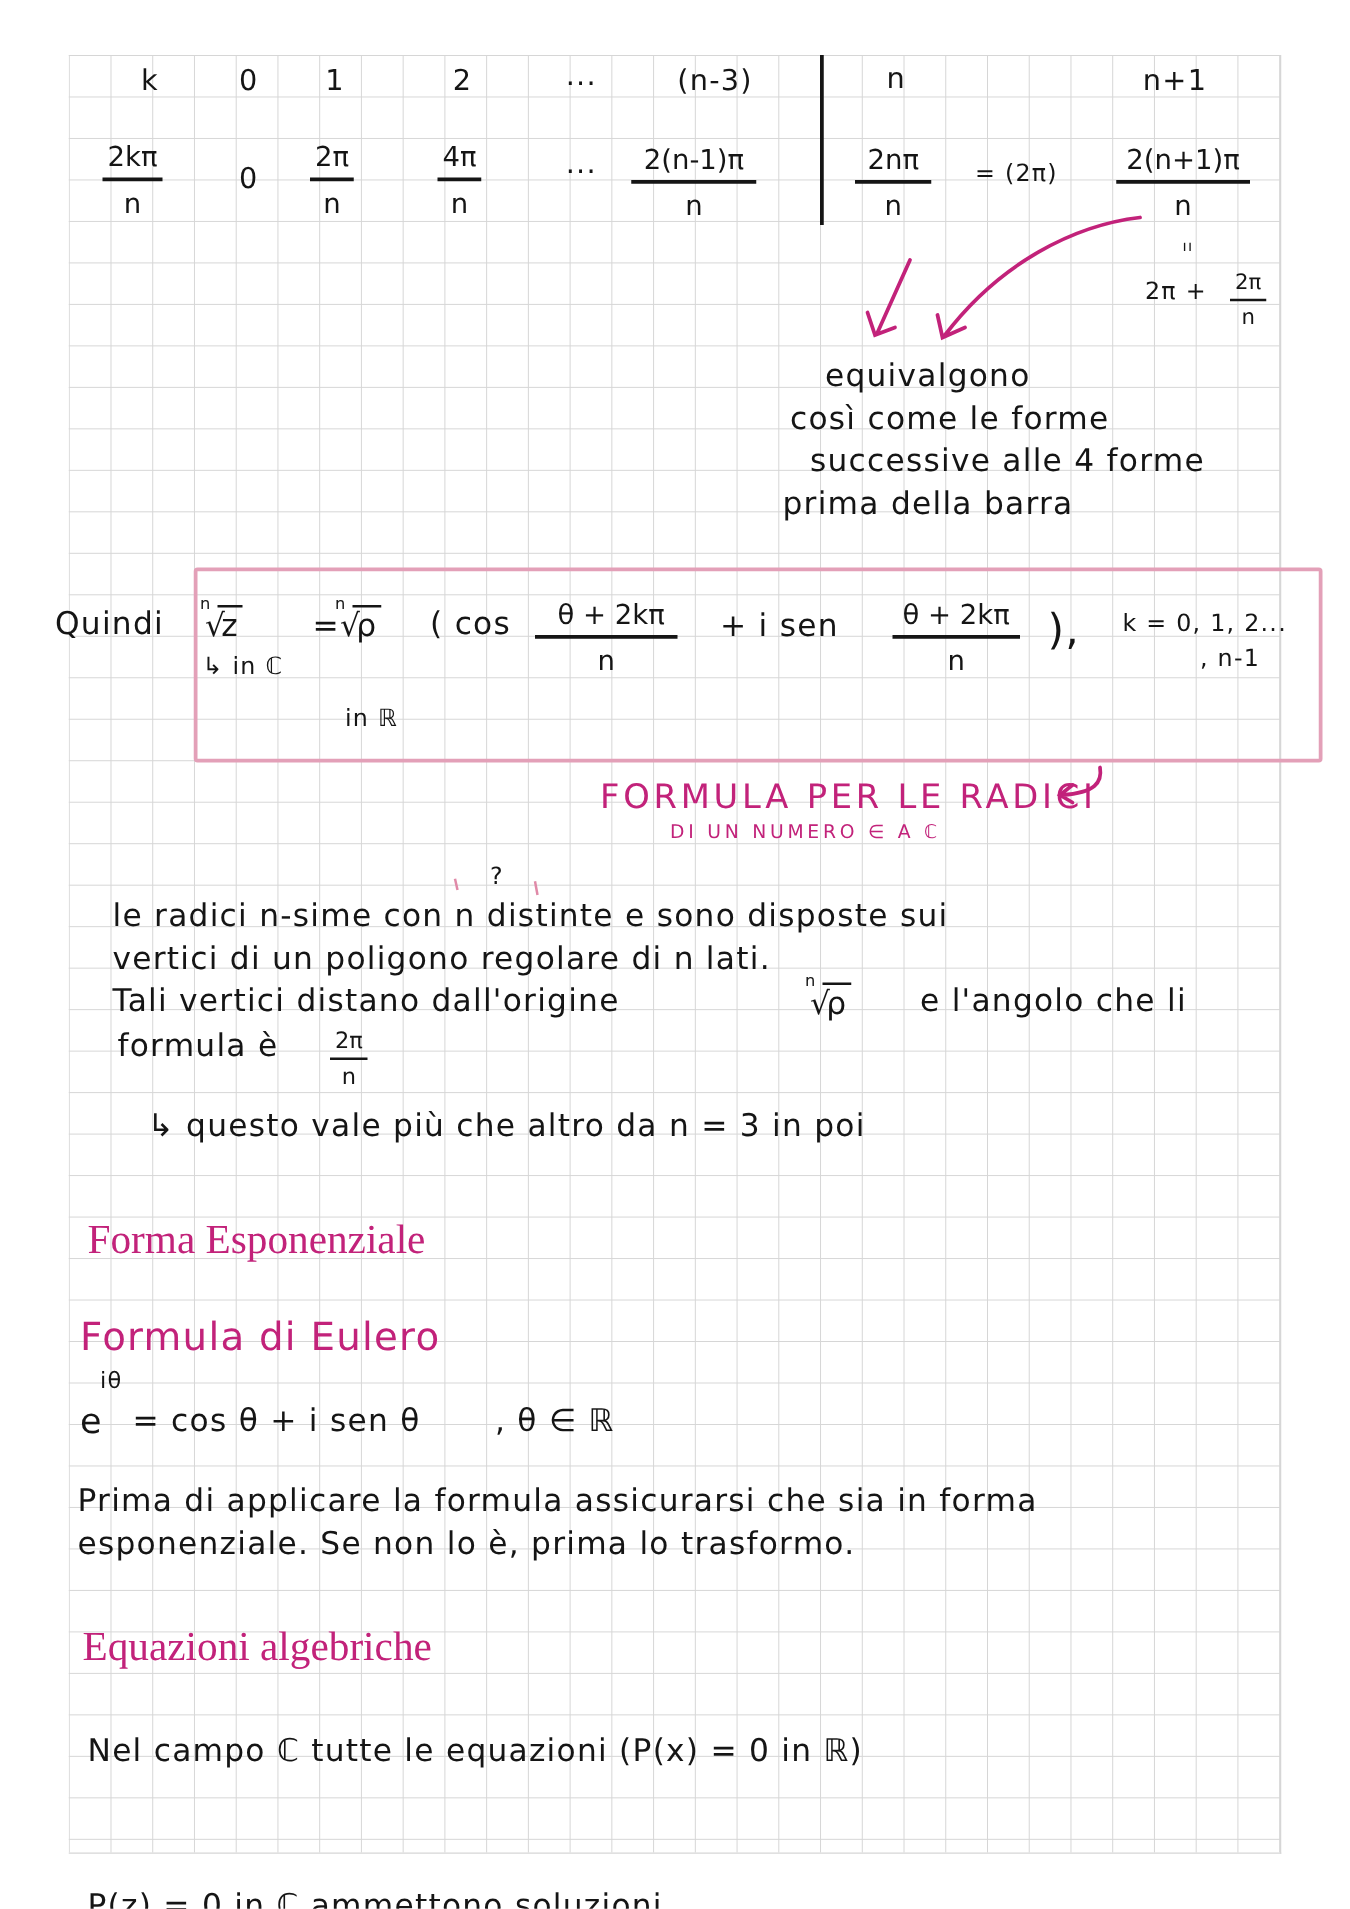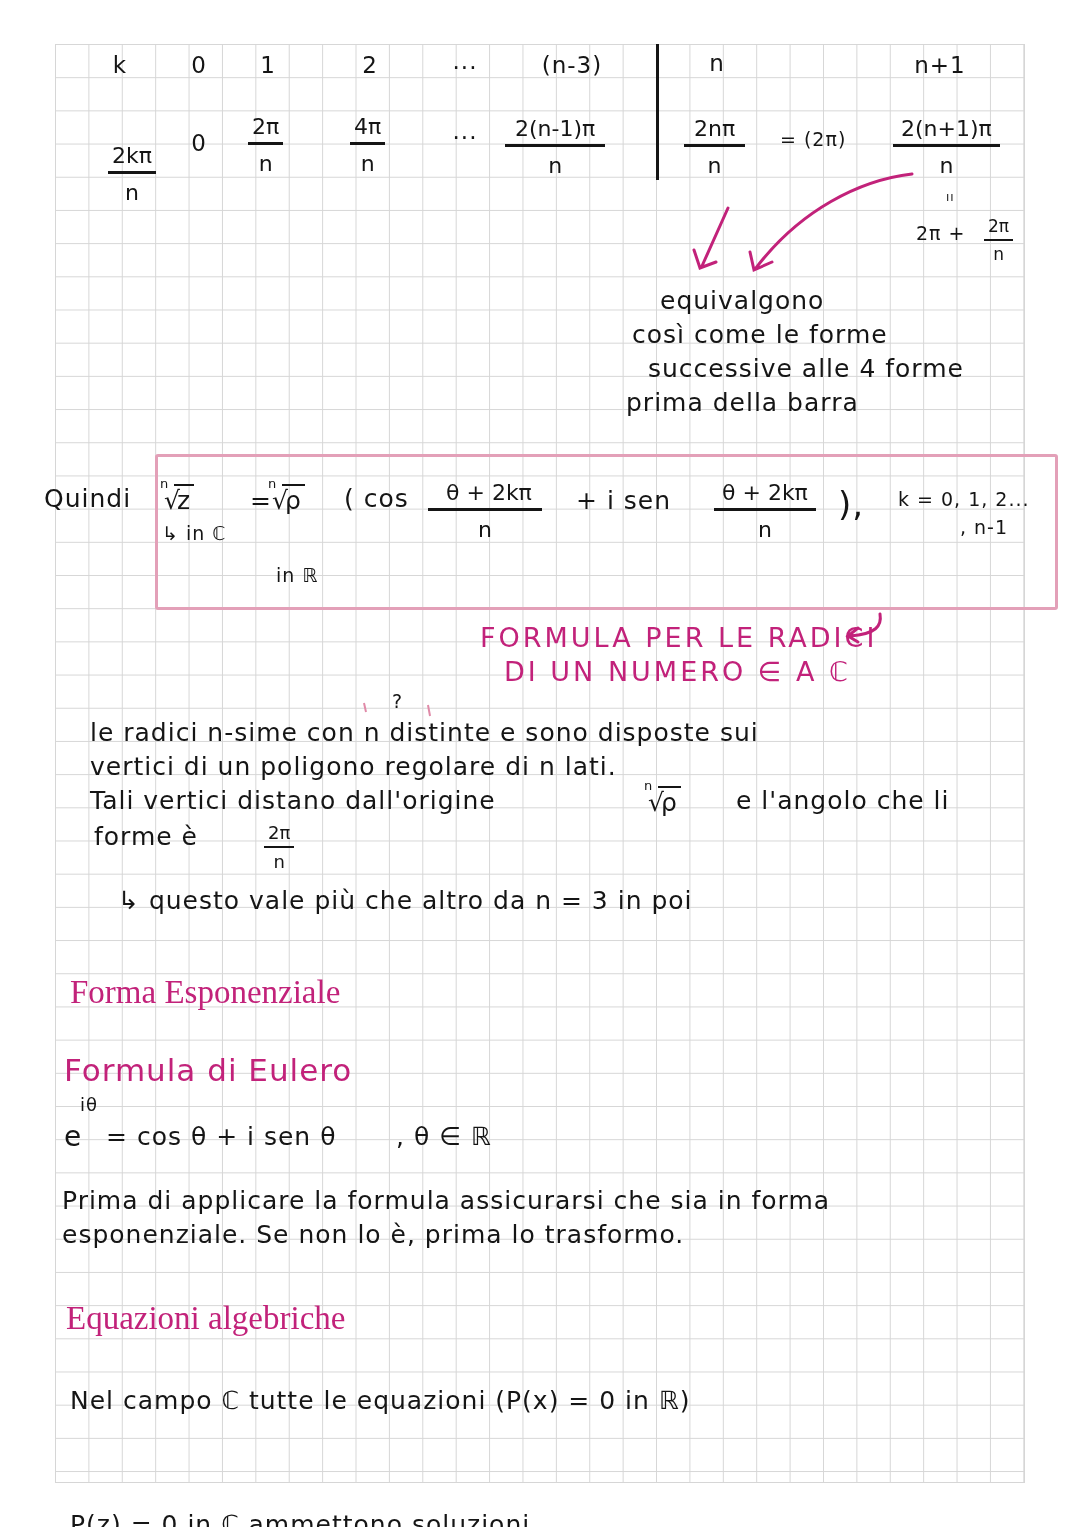--- a/index.html
+++ b/index.html
@@ -40,21 +40,21 @@
 <div>
   <span class="cell hw" style="left:120px; top:52px;">k</span>
   <span class="cell hw" style="left:199px; top:52px;">0</span>
   <span class="cell hw" style="left:268px; top:52px;">1</span>
   <span class="cell hw" style="left:370px; top:52px;">2</span>
   <span class="cell hw" style="left:465px; top:48px;">...</span>
   <span class="cell hw" style="left:572px; top:52px;">(n-3)</span>
   <span class="cell hw" style="left:717px; top:50px;">n</span>
   <span class="cell hw" style="left:940px; top:52px;">n+1</span>
 
-  <div class="frac" style="left:108px; top:114px;margin-top:29px;">
+  <div class="frac" style="left:82px; top:114px;">
     <span class="num">2kπ</span>
     <span class="den">n</span>
   </div>
   <span class="cell hw" style="left:199px; top:130px;">0</span>
   <div class="frac" style="left:248px; top:114px;">
     <span class="num">2π</span>
     <span class="den">n</span>
   </div>
   <div class="frac" style="left:350px; top:114px;">
     <span class="num">4π</span>
@@ -121,33 +121,33 @@
     <span class="num" style="padding:0 8px 3px 8px;">θ + 2kπ</span>
     <span class="den">n</span>
   </div>
   <span class="hw" style="left:838px; top:484px; font-size:34px;">),</span>
   <span class="hw small" style="left:898px; top:488px;">k = 0, 1, 2...</span>
   <span class="hw small" style="left:960px; top:516px;">, n-1</span>
 </div>
 
 <div>
   <span class="hw pink" style="left:480px; top:622px; font-size:27px; letter-spacing:3px;">FORMULA PER LE RADICI</span>
-  <span class="hw pink" style="left:504px; top:656px; font-size:27px; letter-spacing:3px;">DI UN NUMERO ∈ A ℂ</span>
+  <span class="hw pink" style="left:536px; top:656px; font-size:15px; letter-spacing:3px;">DI UN NUMERO ∈ A ℂ</span>
 </div>
 
 <div>
   <span class="hw small" style="left:392px; top:690px;">?</span>
   <span class="hw" style="left:90px; top:718px;">le radici n-sime con n distinte e sono disposte sui</span>
   <span class="hw" style="left:90px; top:752px;">vertici di un poligono regolare di n lati.</span>
   <span class="hw" style="left:90px; top:786px;">Tali vertici distano dall'origine</span>
   <span class="hw" style="left:646px; top:788px;">
     <span class="root"><span class="idx">n</span><span class="sym">√</span><span class="rad">ρ</span></span>
   </span>
   <span class="hw" style="left:736px; top:786px;">e  l'angolo che li</span>
-  <span class="hw" style="left:94px; top:822px;">forme è</span>
+  <span class="hw" style="left:94px; top:822px;">formula è</span>
   <div class="frac" style="left:264px; top:822px; font-size:18px;">
     <span class="num" style="border-bottom-width:2px;">2π</span>
     <span class="den" style="padding-top:3px;">n</span>
   </div>
   <span class="hw" style="left:118px; top:886px;">↳ questo vale più che altro da n = 3 in poi</span>
 </div>
 
 <span class="serif-title" style="left:70px; top:974px;">Forma Esponenziale</span>
 <span class="hw pink" style="left:64px; top:1052px; font-size:31px;">Formula di Eulero</span>
 <div>

